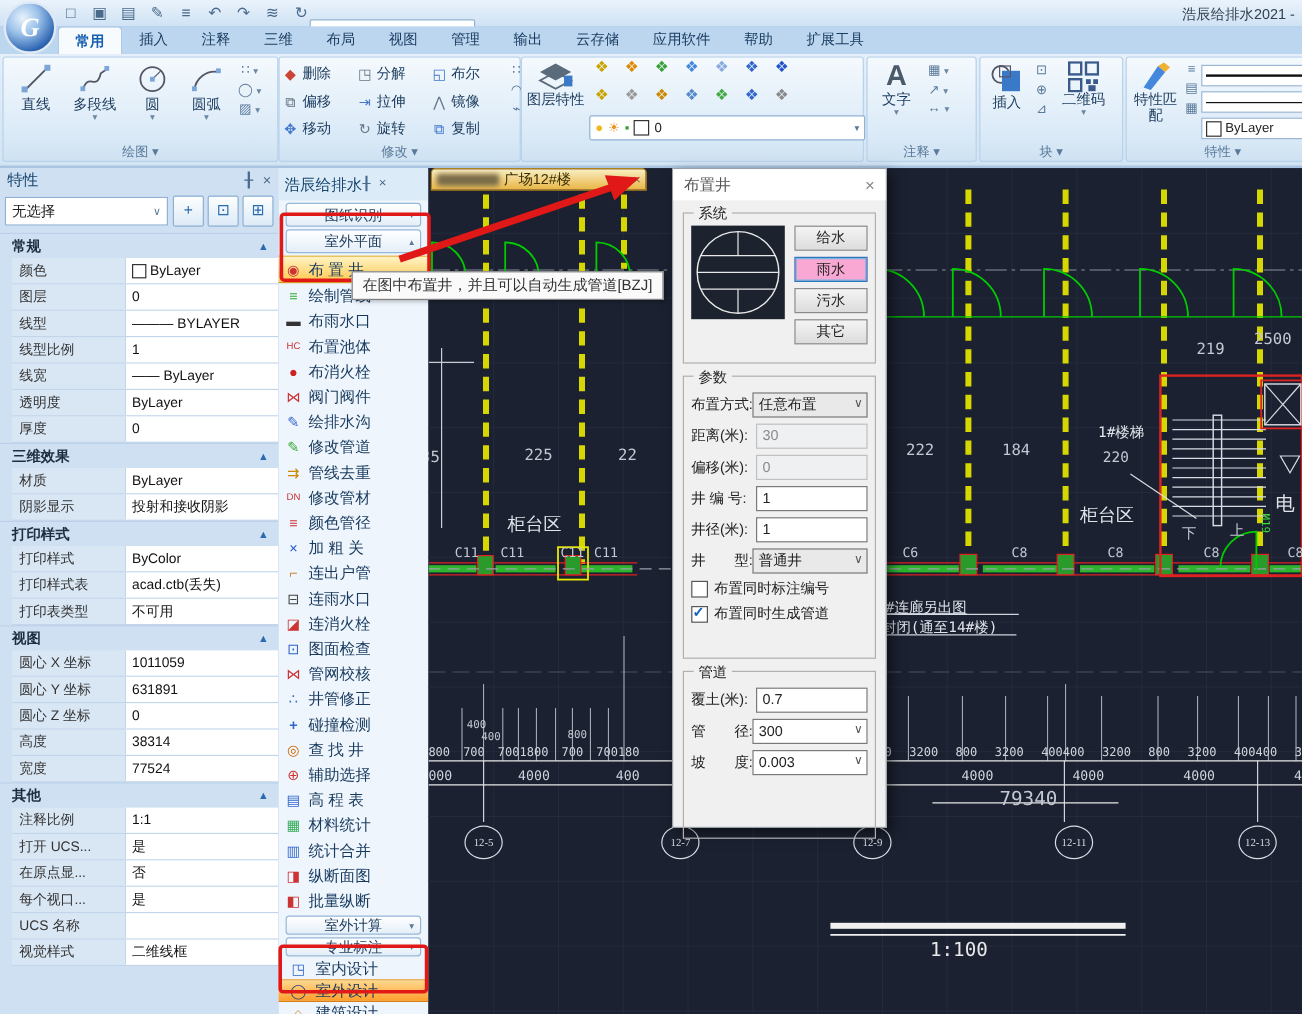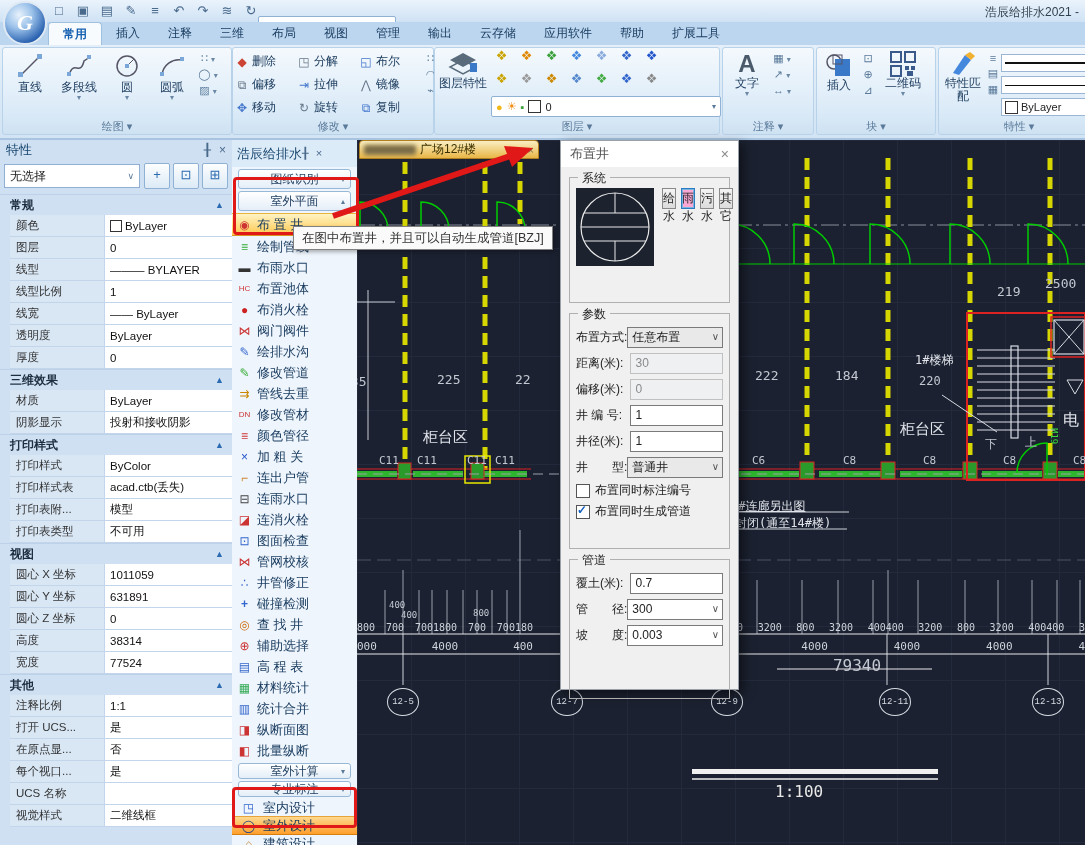--- a/index.html
+++ b/index.html
@@ -92,31 +92,31 @@
   #dwg-tab{position:absolute;left:2px;top:0;width:170px;height:17px;z-index:3;
     background:linear-gradient(#f9eec2,#e9b646);border:1px solid #b08020;border-radius:4px 4px 0 0;
     display:flex;align-items:center;gap:4px;padding:0 4px;font-size:12px;color:#3a3000;}
   #dwg-tab .blur{width:52px;height:10px;background:#7a6c48;filter:blur(2px);border-radius:2px;}
   #dwg-tab .x{margin-left:auto;color:#7a6c48;font-size:11px;}
   .cadtext{position:absolute;color:#c3c8d2;font-family:"DejaVu Sans Mono","Liberation Mono",monospace;z-index:2;white-space:nowrap;}
   .dimflex{position:absolute;display:flex;justify-content:space-between;color:#cfd4dc;z-index:2;
     font-family:"DejaVu Sans Mono","Liberation Mono",monospace;overflow:hidden;}
   .axisb{position:absolute;width:30px;height:26px;border:1px solid #d8dce4;border-radius:50%;z-index:2;
     color:#d8dce4;font-size:9px;display:flex;align-items:center;justify-content:center;
-    font-family:Liberation Mono, monospace;background:rgba(27,33,48,.5);text-align:right;}
+    font-family:Liberation Serif, serif;background:rgba(27,33,48,.5);text-align:right;}
   
   #dialog{position:absolute;left:531px;top:140px;width:177px;height:548px;background:#f0f0f0;
     border:1px solid #9aa0a8;box-shadow:4px 4px 10px rgba(0,0,0,.5);z-index:50;font-size:12px;color:#222;margin-left:29px;}
   #dlg-title{height:26px;background:#fff;display:flex;align-items:center;justify-content:space-between;
     padding:0 9px;color:#555;font-size:13px;}
   #dlg-title .x{color:#888;font-size:14px;}
   .group{position:relative;border:1px solid #b0b0b0;margin:10px 8px 0 8px;padding:10px 6px 6px 6px;}
   .legend{position:absolute;top:-8px;left:8px;background:#f0f0f0;padding:0 4px;font-size:12px;color:#222;}
   #well-preview{width:78px;height:78px;background:#1d232e;float:left;}
-  .sysbtns{margin-left:86px;display:flex;flex-direction:row;gap:5px;}
+  .sysbtns{margin-left:86px;display:flex;flex-direction:column;gap:5px;}
   .sysbtn{height:19px;background:linear-gradient(#f4f4f4,#dcdcdc);border:1px solid #8a8a8a;
     text-align:center;line-height:18px;font-size:12px;color:#222;}
   .sysbtn[data-sel="true"]{background:#f9a8d4;border:1px solid #2a7ac0;box-shadow:0 0 0 1px #7ab4e0 inset;}
   .drow{display:flex;align-items:center;height:26px;}
   .dk{width:62px;font-size:12px;color:#222;white-space:nowrap;}
   .ctl{position:relative;width:94px;height:19px;border:1px solid #7a7a7a;background:#fff;
     font-size:12px;line-height:18px;padding:0 4px;overflow:hidden;white-space:nowrap;}
   .ctl[data-type="dis"]{background:#eef0f2;border-color:#c0c0c0;color:#8a8a8a;}
   .ctl[data-type="combo"],.ctl[data-type="combo-w"],.ctl[data-type="combo-d"]{padding-right:16px;}
   .ctl[data-type="combo"]{background:#e9e9e9;}
@@ -305,21 +305,20 @@
           </div>
       </div>
       <div class="layerbar">
         <span style="color:#f0b818;">●</span>
         <span style="color:#f09018;">☀</span>
         <span style="color:#3aa03a;">▪</span>
         <span class="sw-box"></span>
         <span>0</span>
         <span style="margin-left:auto;color:#5a7a9a;font-size:8px;">▾</span>
       </div>
-      <div class="rlabel"><span>图层</span> ▾</div>
     </div>
 
     <div class="rpanel" style="left:722px;width:90px;">
       <div style="display:flex;padding-left:2px;">
         <div class="bigbtn" style="width:44px;">
           <span style="font-size:24px;color:#4a5a6a;font-weight:bold;line-height:26px;">A</span>
           <span>文字</span>
             <span class="dropmark">▾</span>
         </div>
         <div class="sidecol">
@@ -511,27 +510,20 @@
                 <div class="pv">
 
                   <span>ByColor</span>
                 </div>
               </div>
             <div class="prow">
                 <div class="pk">打印样式表</div>
                 <div class="pv">
 
                   <span>acad.ctb(丢失)</span>
-                </div>
-              </div>
-            <div class="prow">
-                <div class="pk">打印表附...</div>
-                <div class="pv">
-
-                  <span>模型</span>
                 </div>
               </div>
             <div class="prow">
                 <div class="pk">打印表类型</div>
                 <div class="pv">
 
                   <span>不可用</span>
                 </div>
               </div>
           </div>

